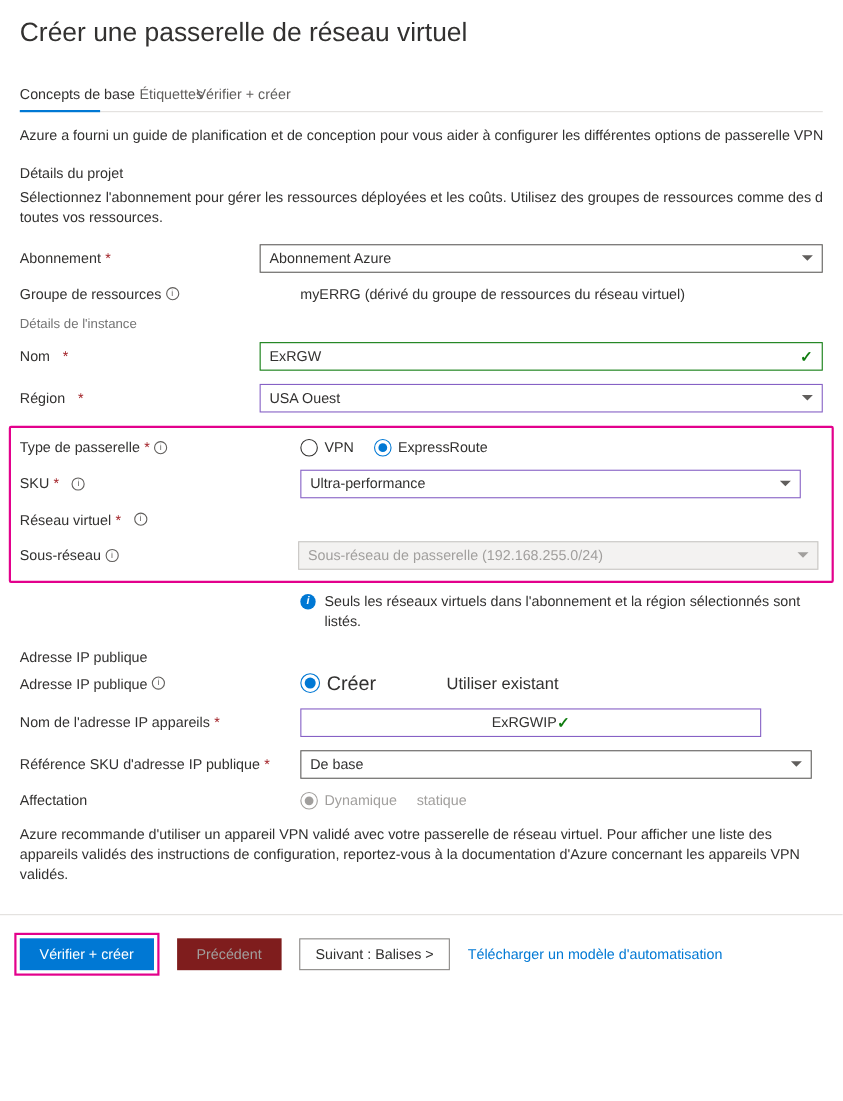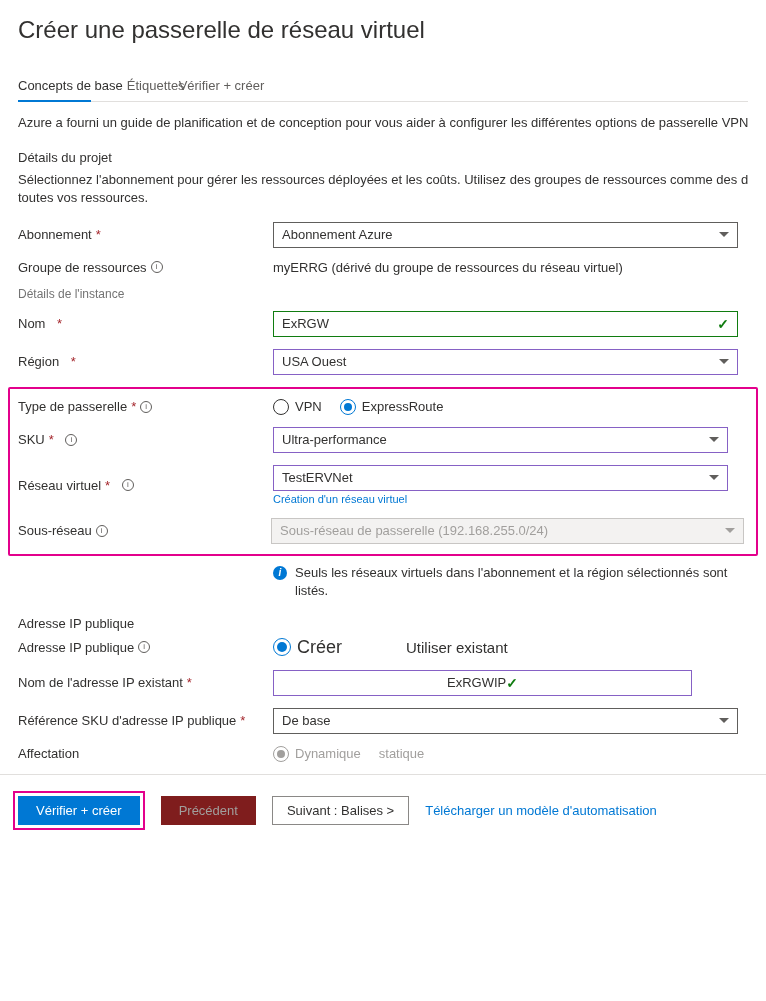--- a/index.html
+++ b/index.html
@@ -74,21 +74,21 @@
     .select-box {
       display:flex;
       align-items: center;
       justify-content: space-between;
       border:1px solid #605e5c;
       padding:4px 8px;
       font-size:13px;
       height:26px;
       background:#fff;
       cursor:pointer;
-      width: 465px;
+      width: 512px;
     }
     .select-box.purple { border-color:#8661c5; }
     .select-box.valid { border-color:#107c10;}
     .select-box.disabled { background:#f3f2f1; color:#a19f9d; border-color:#c8c6c4; cursor:not-allowed;}
     .chevron {
       width:0;height:0;
       border-left:5px solid transparent;
       border-right:5px solid transparent;
       border-top:5px solid #605e5c;
     }
@@ -300,27 +300,20 @@
           <span class="chevron"></span>
         </div>
       </div>
     </div>
 
     <div class="field-row">
       <div class="field-label">
         <span>Réseau virtuel</span><span class="req">*</span>&nbsp;
         <span class="info-icon">i</span>
       </div>
-      <div class="field-control">
-        <div class="select-box purple" style="width:455px;">
-          <span>TestERVNet</span>
-          <span class="chevron"></span>
-        </div>
-        <span class="link-small">Création d'un réseau virtuel</span>
-      </div>
     </div>
 
     <div class="field-row" style="margin-bottom:0;">
       <div class="field-label">
         <span>Sous-réseau</span>
         <span class="info-icon">i</span>
       </div>
       <div class="field-control">
         <div class="select-box disabled" style="width:473px;">
           <span>Sous-réseau de passerelle (192.168.255.0/24)</span>
@@ -350,21 +343,21 @@
           </span>
         <span class="radio-label">Créer</span>
       </label>
       <span style="width:28px;"></span>
       <span class="radio-label" style="font-size:15px;color:#323130;">Utiliser existant</span>
     </div>
   </div>
 
   <div class="field-row">
     <div class="field-label">
-      <span>Nom de l'adresse IP existant</span>
+      <span>Nom de l'adresse IP appareils</span>
         <span class="req">*</span>
     </div>
     <div class="field-control">
       <div class="select-box purple valid" style="border-color:#8661c5;width:419px;justify-content:center;">
         <span>ExRGWIP</span>
         <span class="check-icon">✓</span>
       </div>
     </div>
   </div>
 
@@ -389,20 +382,21 @@
       <label class="radio disabled">
         <span class="radio-circle">
             <span class="radio-dot"></span>
           </span>
         <span class="radio-label">Dynamique</span>
       </label>
       <span class="radio-label" style="color:#a19f9d;">statique</span>
     </div>
   </div>
 
+  <p class="bottom-text">Azure recommande d'utiliser un appareil VPN validé avec votre passerelle de réseau virtuel. Pour afficher une liste des appareils validés des instructions de configuration, reportez-vous à la documentation d'Azure concernant les appareils VPN validés.</p>
 
 </div>
 
 <hr class="divider">
 
 <div class="footer">
   <span class="highlight-footer">
     <button class="btn-primary">Vérifier + créer</button>
   </span>
   <button class="btn-secondary">Précédent</button>

